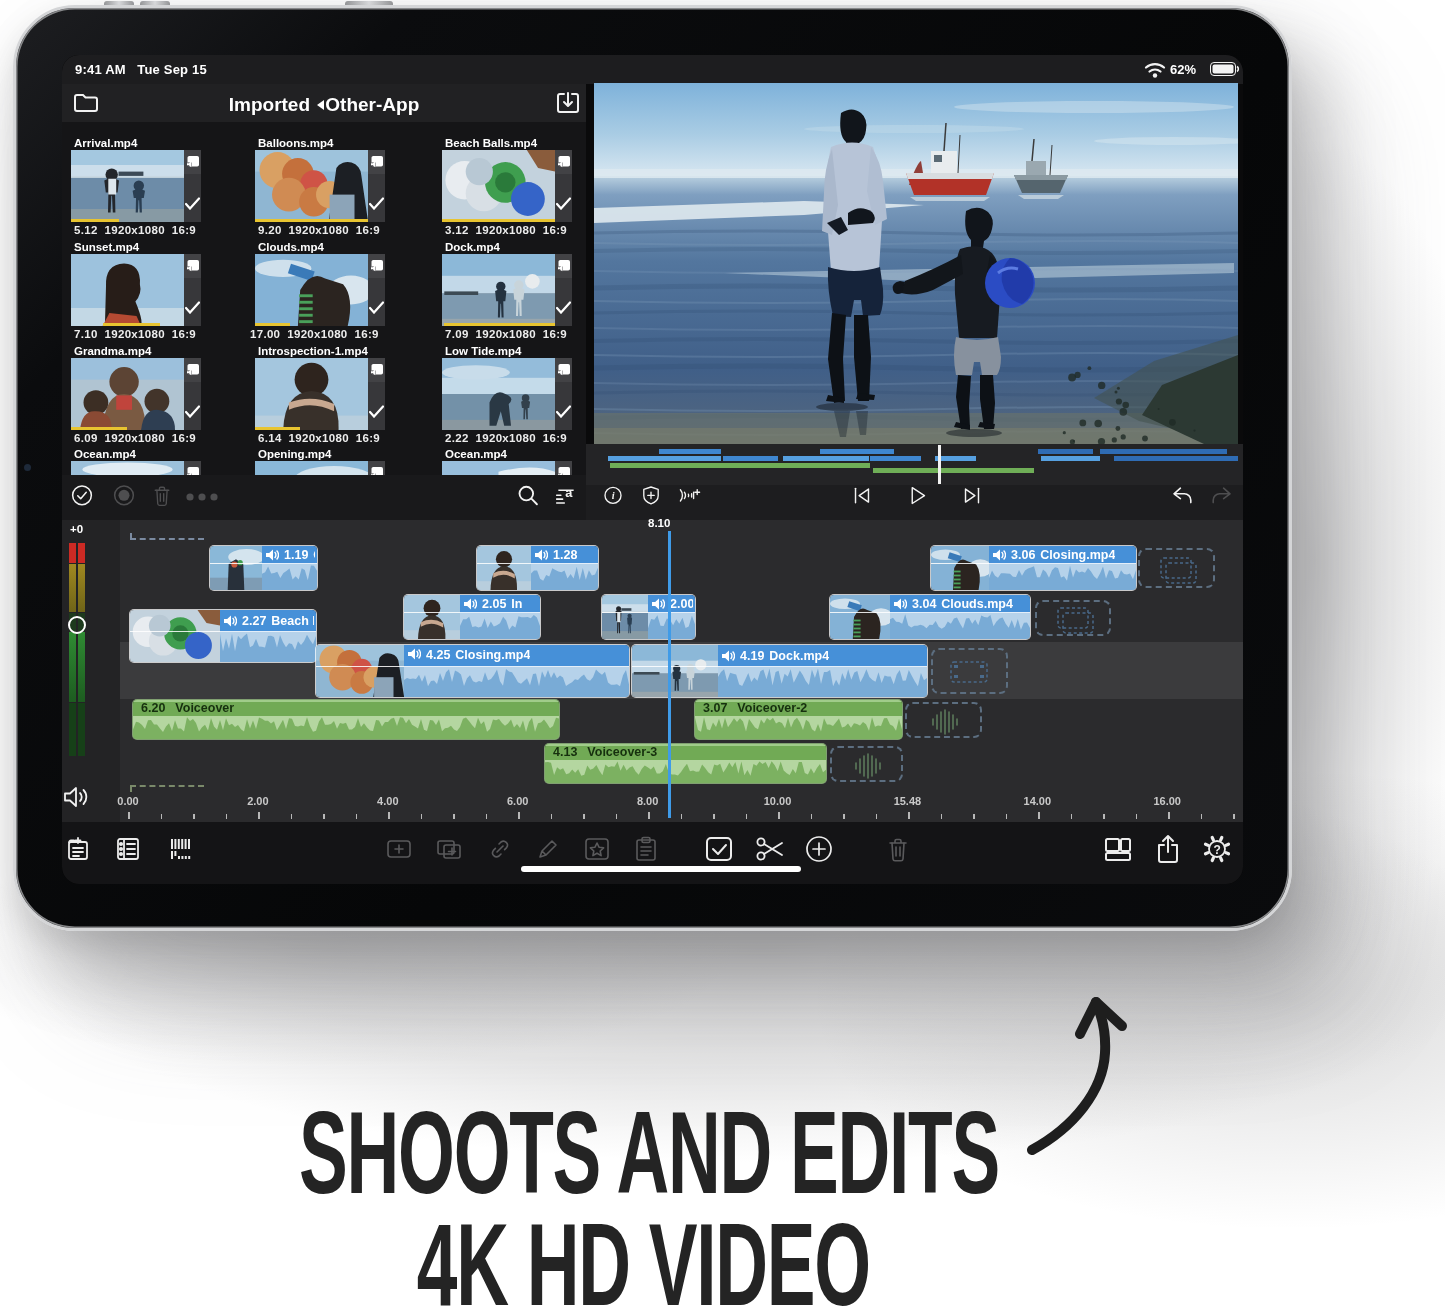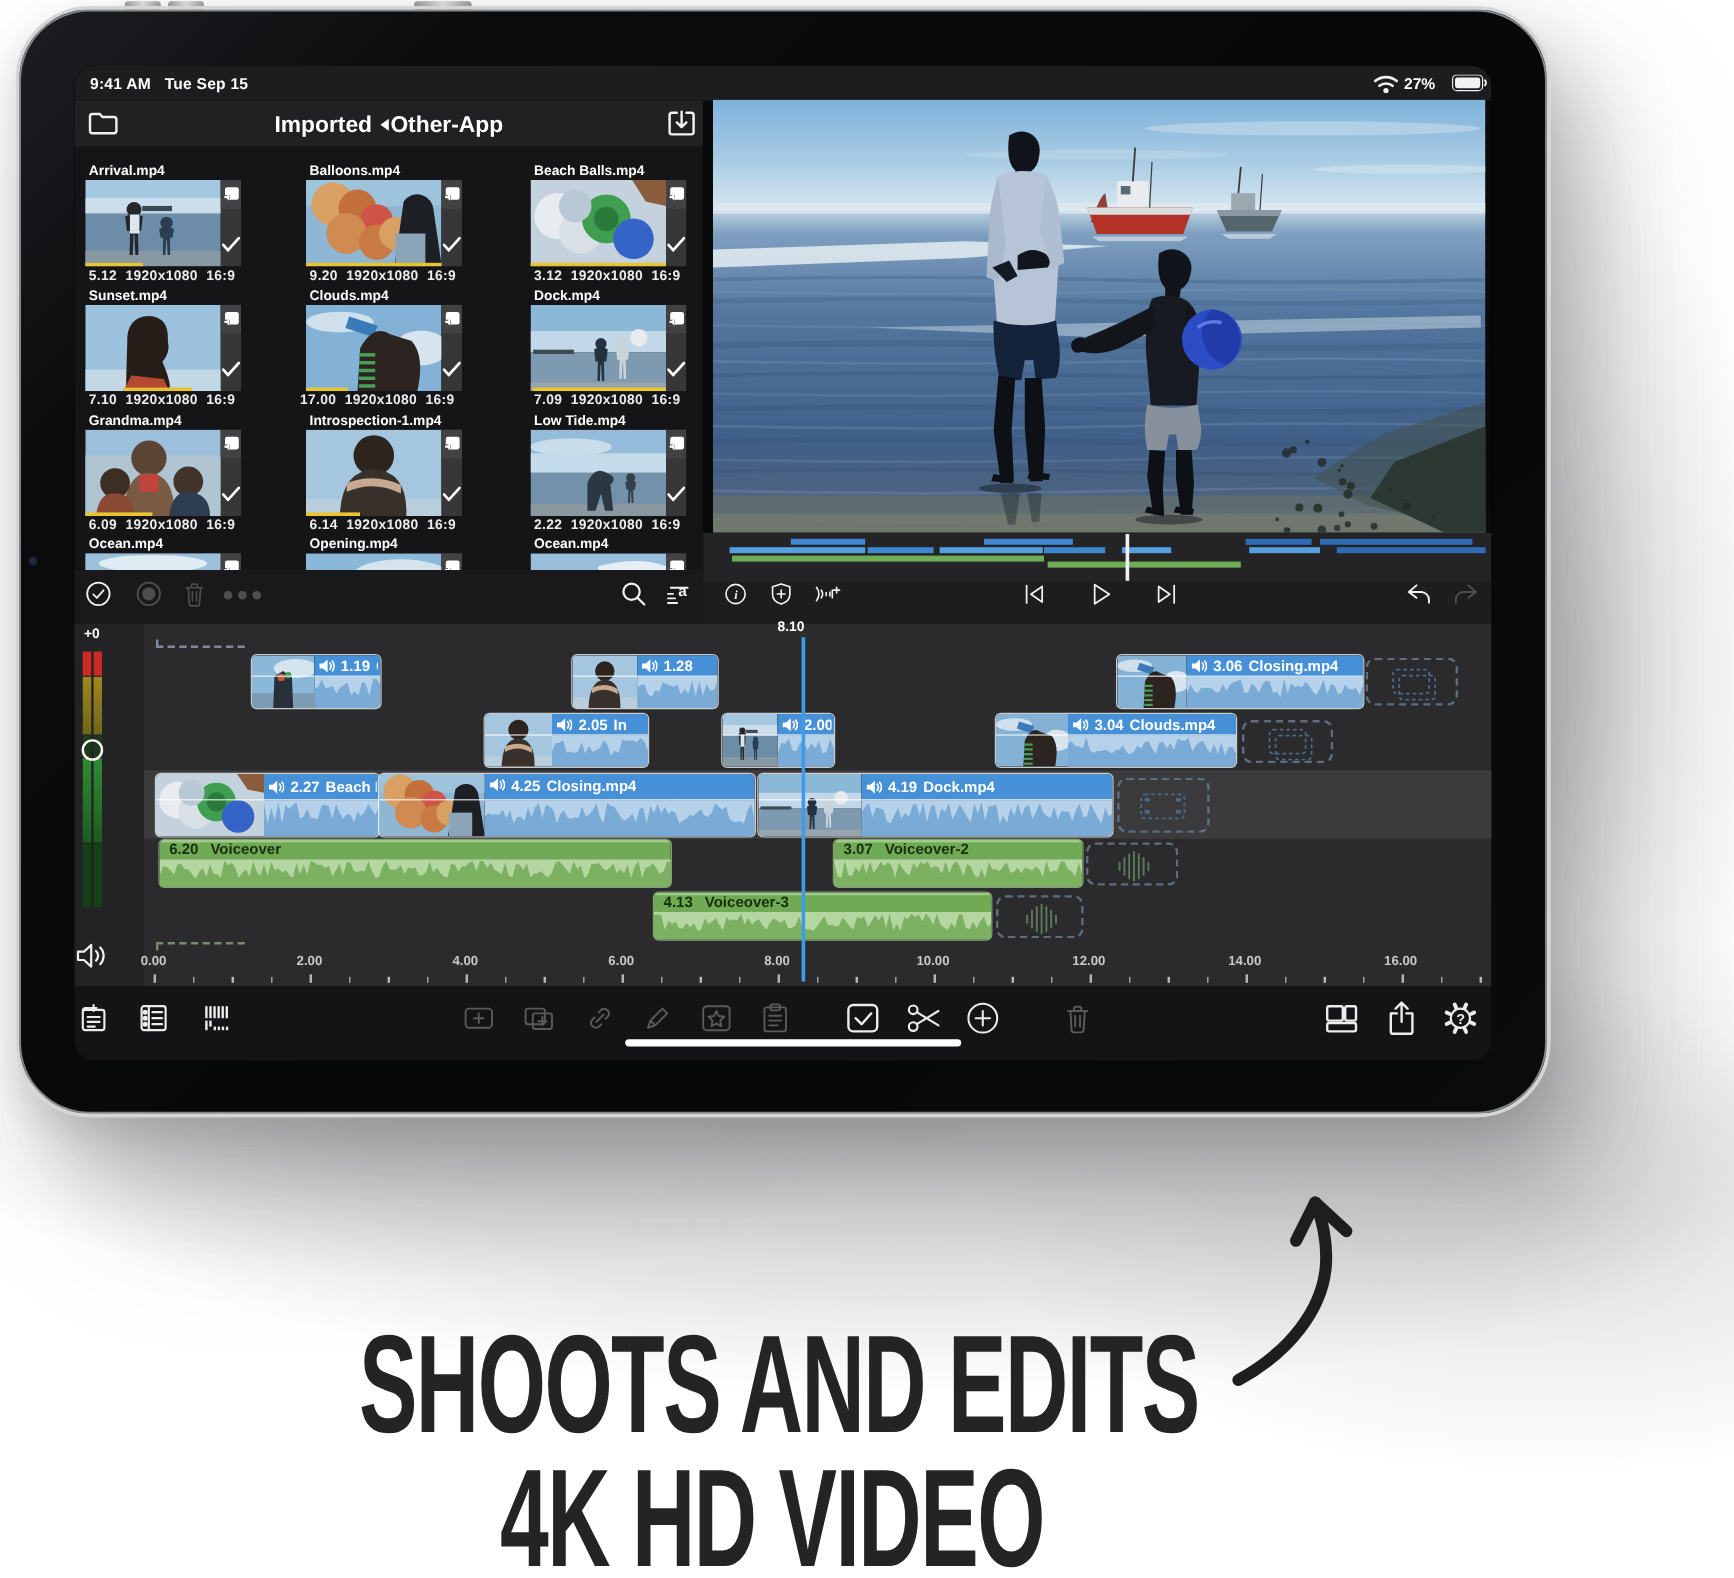--- a/index.html
+++ b/index.html
@@ -29,21 +29,21 @@
     <div class="screen">
       <div class="abs" style="left:0;top:0;width:1181px;height:29px;background:#1d1d1f"></div>
       <div class="abs" style="left:13px;top:7px;color:#fff;font-size:13px;font-weight:bold;letter-spacing:0.2px">9:41 AM&nbsp;&nbsp;&nbsp;Tue Sep 15</div>
       <div class="abs" style="left:1082px;top:7px"><svg width="22" height="16">
           <g fill="none" stroke="#f2f2f2" stroke-width="2.2" stroke-linecap="round">
             <path d="M2,5.5 a14,14 0 0 1 18,0"></path>
             <path d="M5.5,9.5 a9,9 0 0 1 11,0"></path>
           </g>
           <circle cx="11" cy="13.5" r="2.2" fill="#f2f2f2"></circle>
         </svg></div>
-      <div class="abs" style="left:1108px;top:7px;color:#fff;font-size:13px;font-weight:bold">27%</div>
+      <div class="abs" style="left:1108px;top:7px;color:#fff;font-size:13px;font-weight:bold">62%</div>
       <div class="abs" style="left:1148px;top:7px"><svg width="30" height="15">
           <rect x="0.5" y="0.5" width="25" height="13" rx="3.5" fill="none" stroke="#f2f2f2" stroke-width="1"></rect>
           <rect x="2.5" y="2.5" width="21" height="9" rx="2" fill="#f2f2f2"></rect>
           <path d="M27,4.5 a3,3 0 0 1 0,5" stroke="#f2f2f2" stroke-width="1.6" fill="none"></path>
         </svg></div>
       <div class="abs" style="left:0;top:29px;width:524px;height:436px;background:#151517"></div>
       <div class="abs" style="left:0;top:29px;width:524px;height:38px;background:#212123"></div>
       <div class="abs" style="left:11px;top:37px"><svg width="26" height="22">
           <g fill="none" stroke="#f2f2f2" stroke-width="2">
             <path d="M2,5 a2,2 0 0 1 2,-2 h6 l2.5,2.5 h9.5 a2,2 0 0 1 2,2 V17 a2,2 0 0 1 -2,2 H4 a2,2 0 0 1 -2,-2 Z"></path>
@@ -688,21 +688,21 @@
         <div style="position:absolute;left:50px;top:1px;height:16px;display:flex;align-items:center;gap:5px;color:#fff;font-weight:bold;font-size:12.5px;white-space:nowrap;overflow:hidden;max-width:41px">
           <svg width="13" height="12" style="flex:0 0 auto">
             <path d="M0,4 h3.2 l3.8,-3.4 v10.8 l-3.8,-3.4 h-3.2 z" fill="#fff"></path>
             <path d="M8.6,3 a4,4 0 0 1 0,6 M10.6,1.6 a6,6 0 0 1 0,8.8" stroke="#fff" stroke-width="1.4" fill="none"></path>
           </svg>
           <span>2.00</span>
           <span></span>
         </div>
         <div style="position:absolute;left:0;top:17px;width:93px;height:1px;background:rgba(255,255,255,0.85)"></div>
       </div>
-      <div class="bclip" style="left:68px;top:590px;width:186px;height:52px">
+      <div class="bclip" style="left:68px;top:555px;width:186px;height:52px">
         <div style="position:absolute;left:0;top:0;width:90px;height:52px;overflow:hidden">
           <svg width="90" height="52" style="position:absolute;left:0;top:0">
             <rect width="90" height="52" fill="#c3d2dd"></rect>
             <circle cx="18.0" cy="21.8" r="15.3" fill="#e8ecf0"></circle>
             <circle cx="33.3" cy="31.2" r="14.4" fill="#d8dfe5"></circle>
             <circle cx="50.4" cy="23.4" r="16.2" fill="#3f9e4f"></circle>
             <circle cx="50.4" cy="23.4" r="8.1" fill="#2a7a3a"></circle>
             <circle cx="68.4" cy="35.4" r="13.5" fill="#3564c8"></circle>
             <circle cx="29.7" cy="15.6" r="10.8" fill="#b8c8d4"></circle>
             <path d="M67.5,0 l22.5,0 0,15.6 -13.5,-2.6 Z" fill="#8a5c3c"></path>
@@ -916,21 +916,21 @@
             <line x1="48" y1="15" x2="48" y2="21"></line>
           </g>
         </svg></div>
       <div class="abs" style="left:606px;top:476px;width:2.5px;height:287px;background:#3f9be8"></div>
       <div class="rnum" style="left:66.0px;top:740px">0.00</div>
       <div class="rnum" style="left:195.9px;top:740px">2.00</div>
       <div class="rnum" style="left:325.8px;top:740px">4.00</div>
       <div class="rnum" style="left:455.7px;top:740px">6.00</div>
       <div class="rnum" style="left:585.6px;top:740px">8.00</div>
       <div class="rnum" style="left:715.5px;top:740px">10.00</div>
-      <div class="rnum" style="left:845.4px;top:740px">12.00</div>
+      <div class="rnum" style="left:845.4px;top:740px">15.48</div>
       <div class="rnum" style="left:975.3px;top:740px">14.00</div>
       <div class="rnum" style="left:1105.2px;top:740px">16.00</div>
       <div class="abs" style="left:66.0px;top:757px;width:1.5px;height:7px;background:#b8b8b8"></div>
       <div class="abs" style="left:98.5px;top:759px;width:1.5px;height:5px;background:#b8b8b8"></div>
       <div class="abs" style="left:131.0px;top:759px;width:1.5px;height:5px;background:#b8b8b8"></div>
       <div class="abs" style="left:163.5px;top:759px;width:1.5px;height:5px;background:#b8b8b8"></div>
       <div class="abs" style="left:196.0px;top:757px;width:1.5px;height:7px;background:#b8b8b8"></div>
       <div class="abs" style="left:228.5px;top:759px;width:1.5px;height:5px;background:#b8b8b8"></div>
       <div class="abs" style="left:261.0px;top:759px;width:1.5px;height:5px;background:#b8b8b8"></div>
       <div class="abs" style="left:293.5px;top:759px;width:1.5px;height:5px;background:#b8b8b8"></div>

